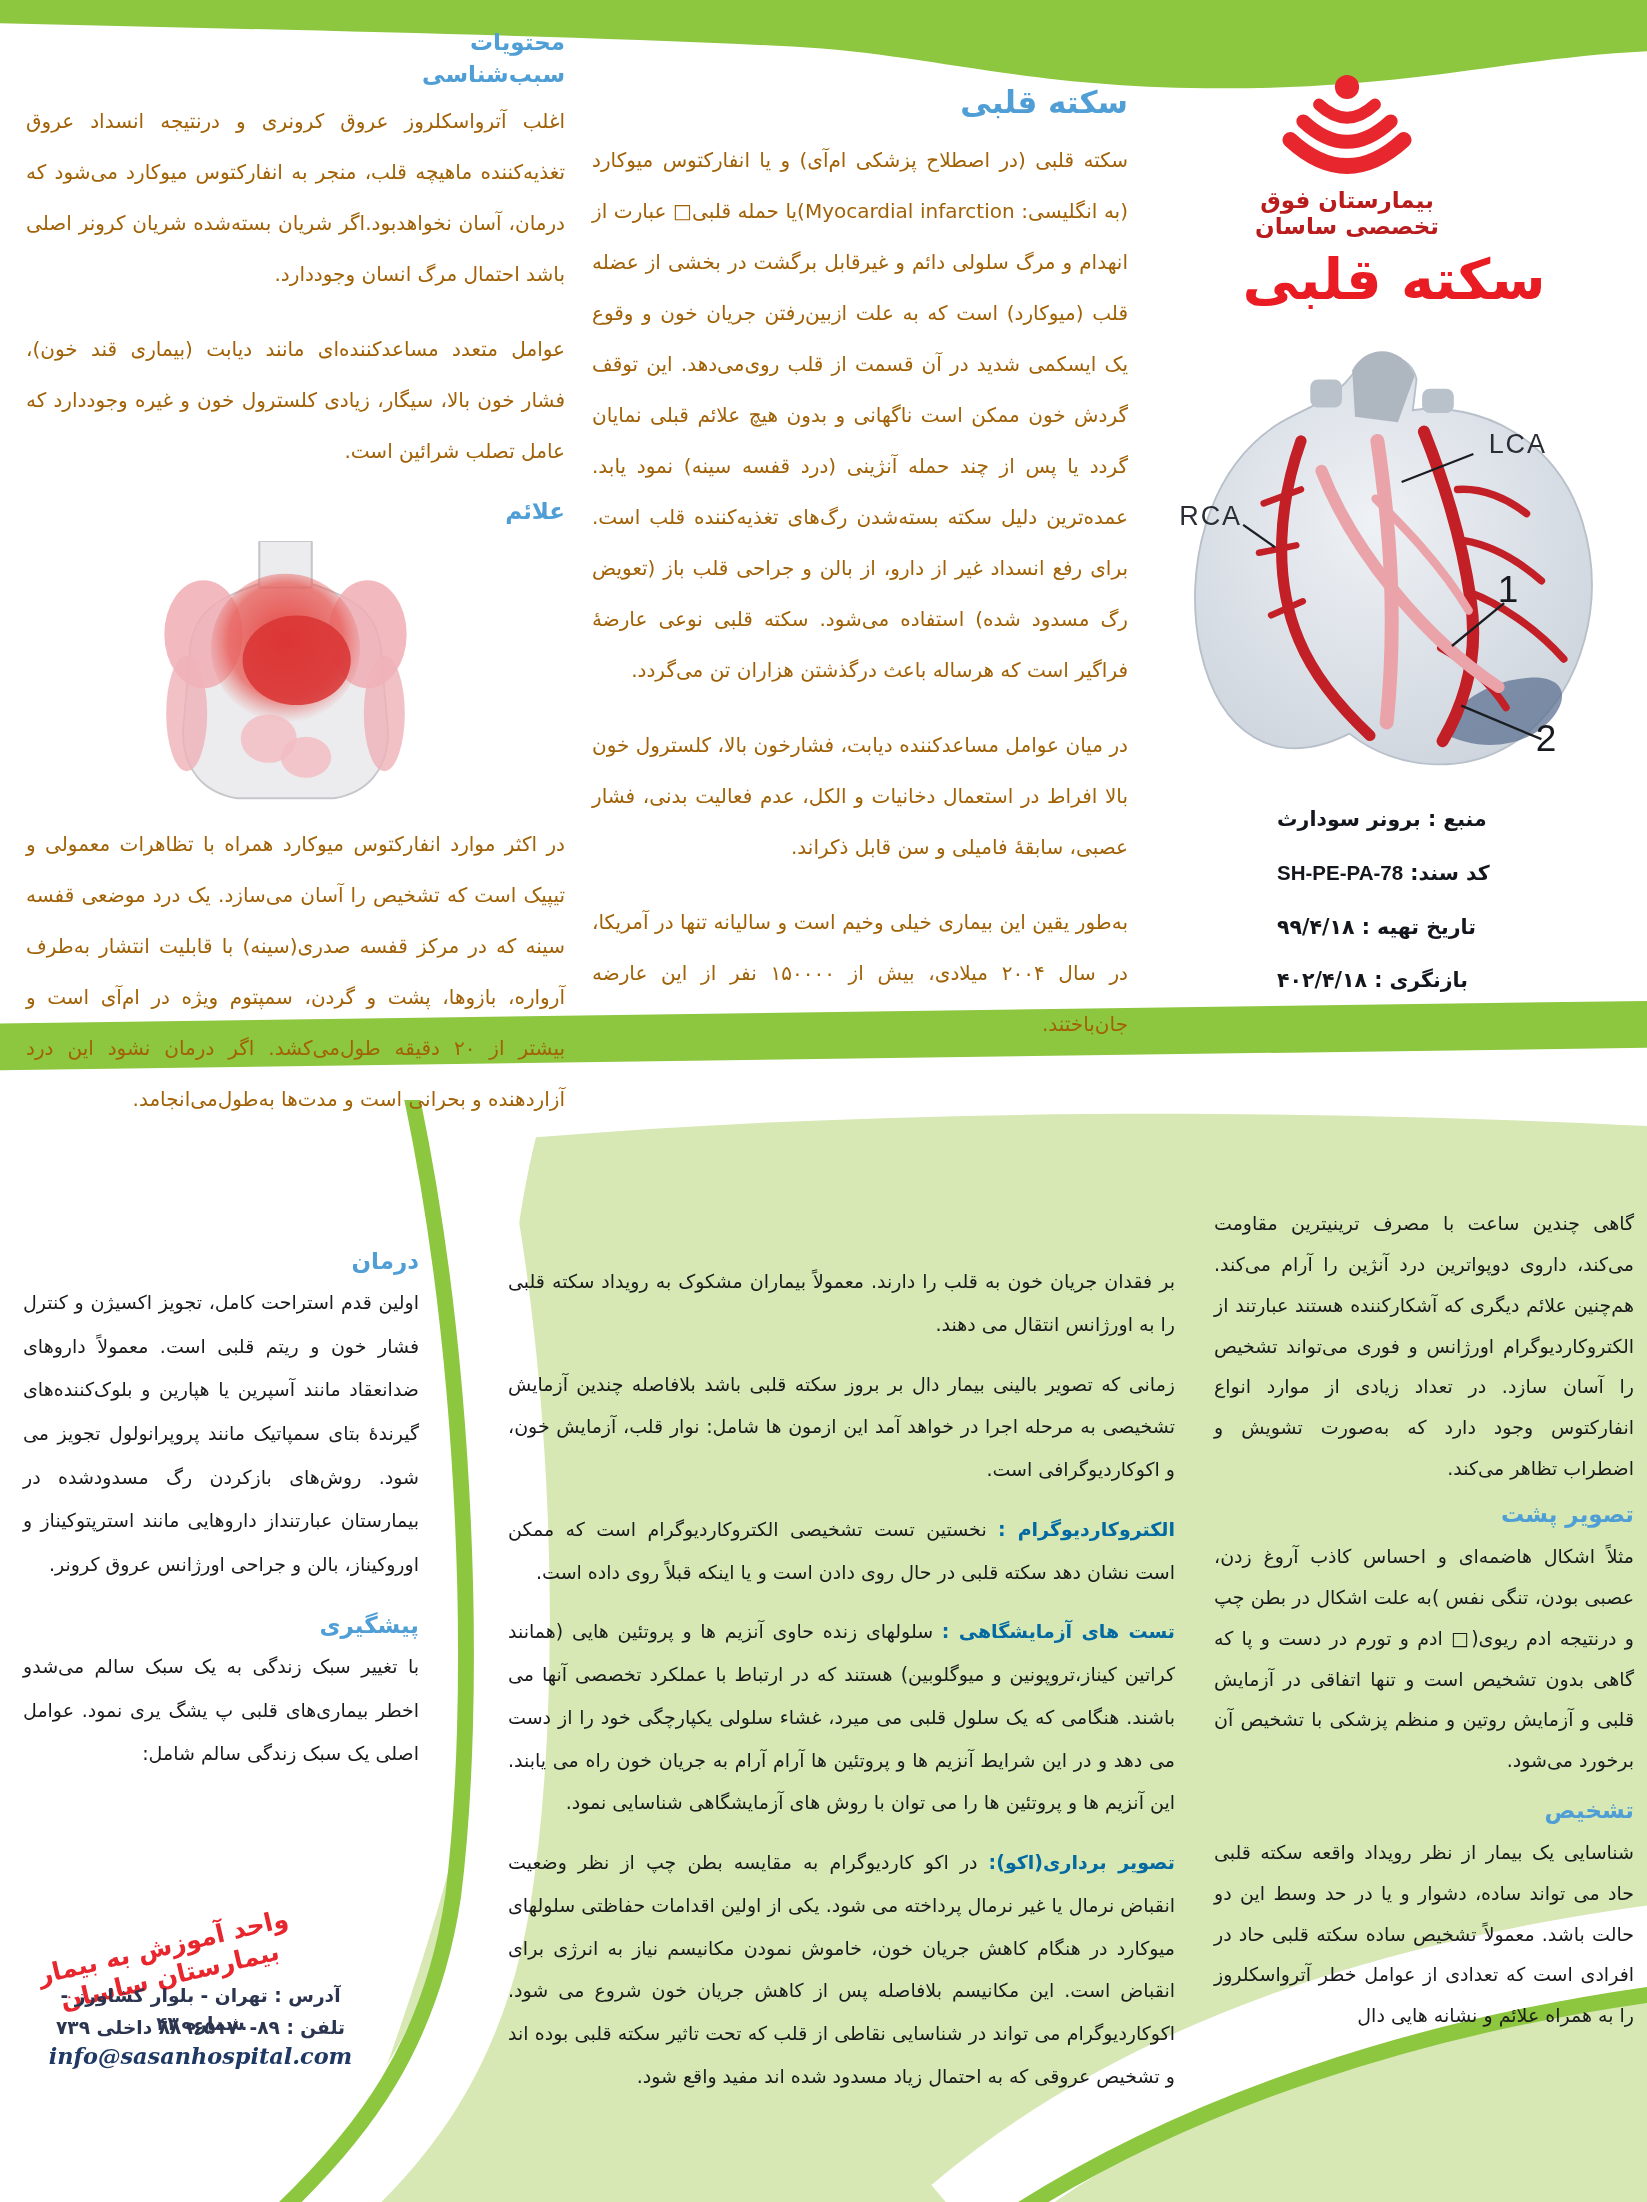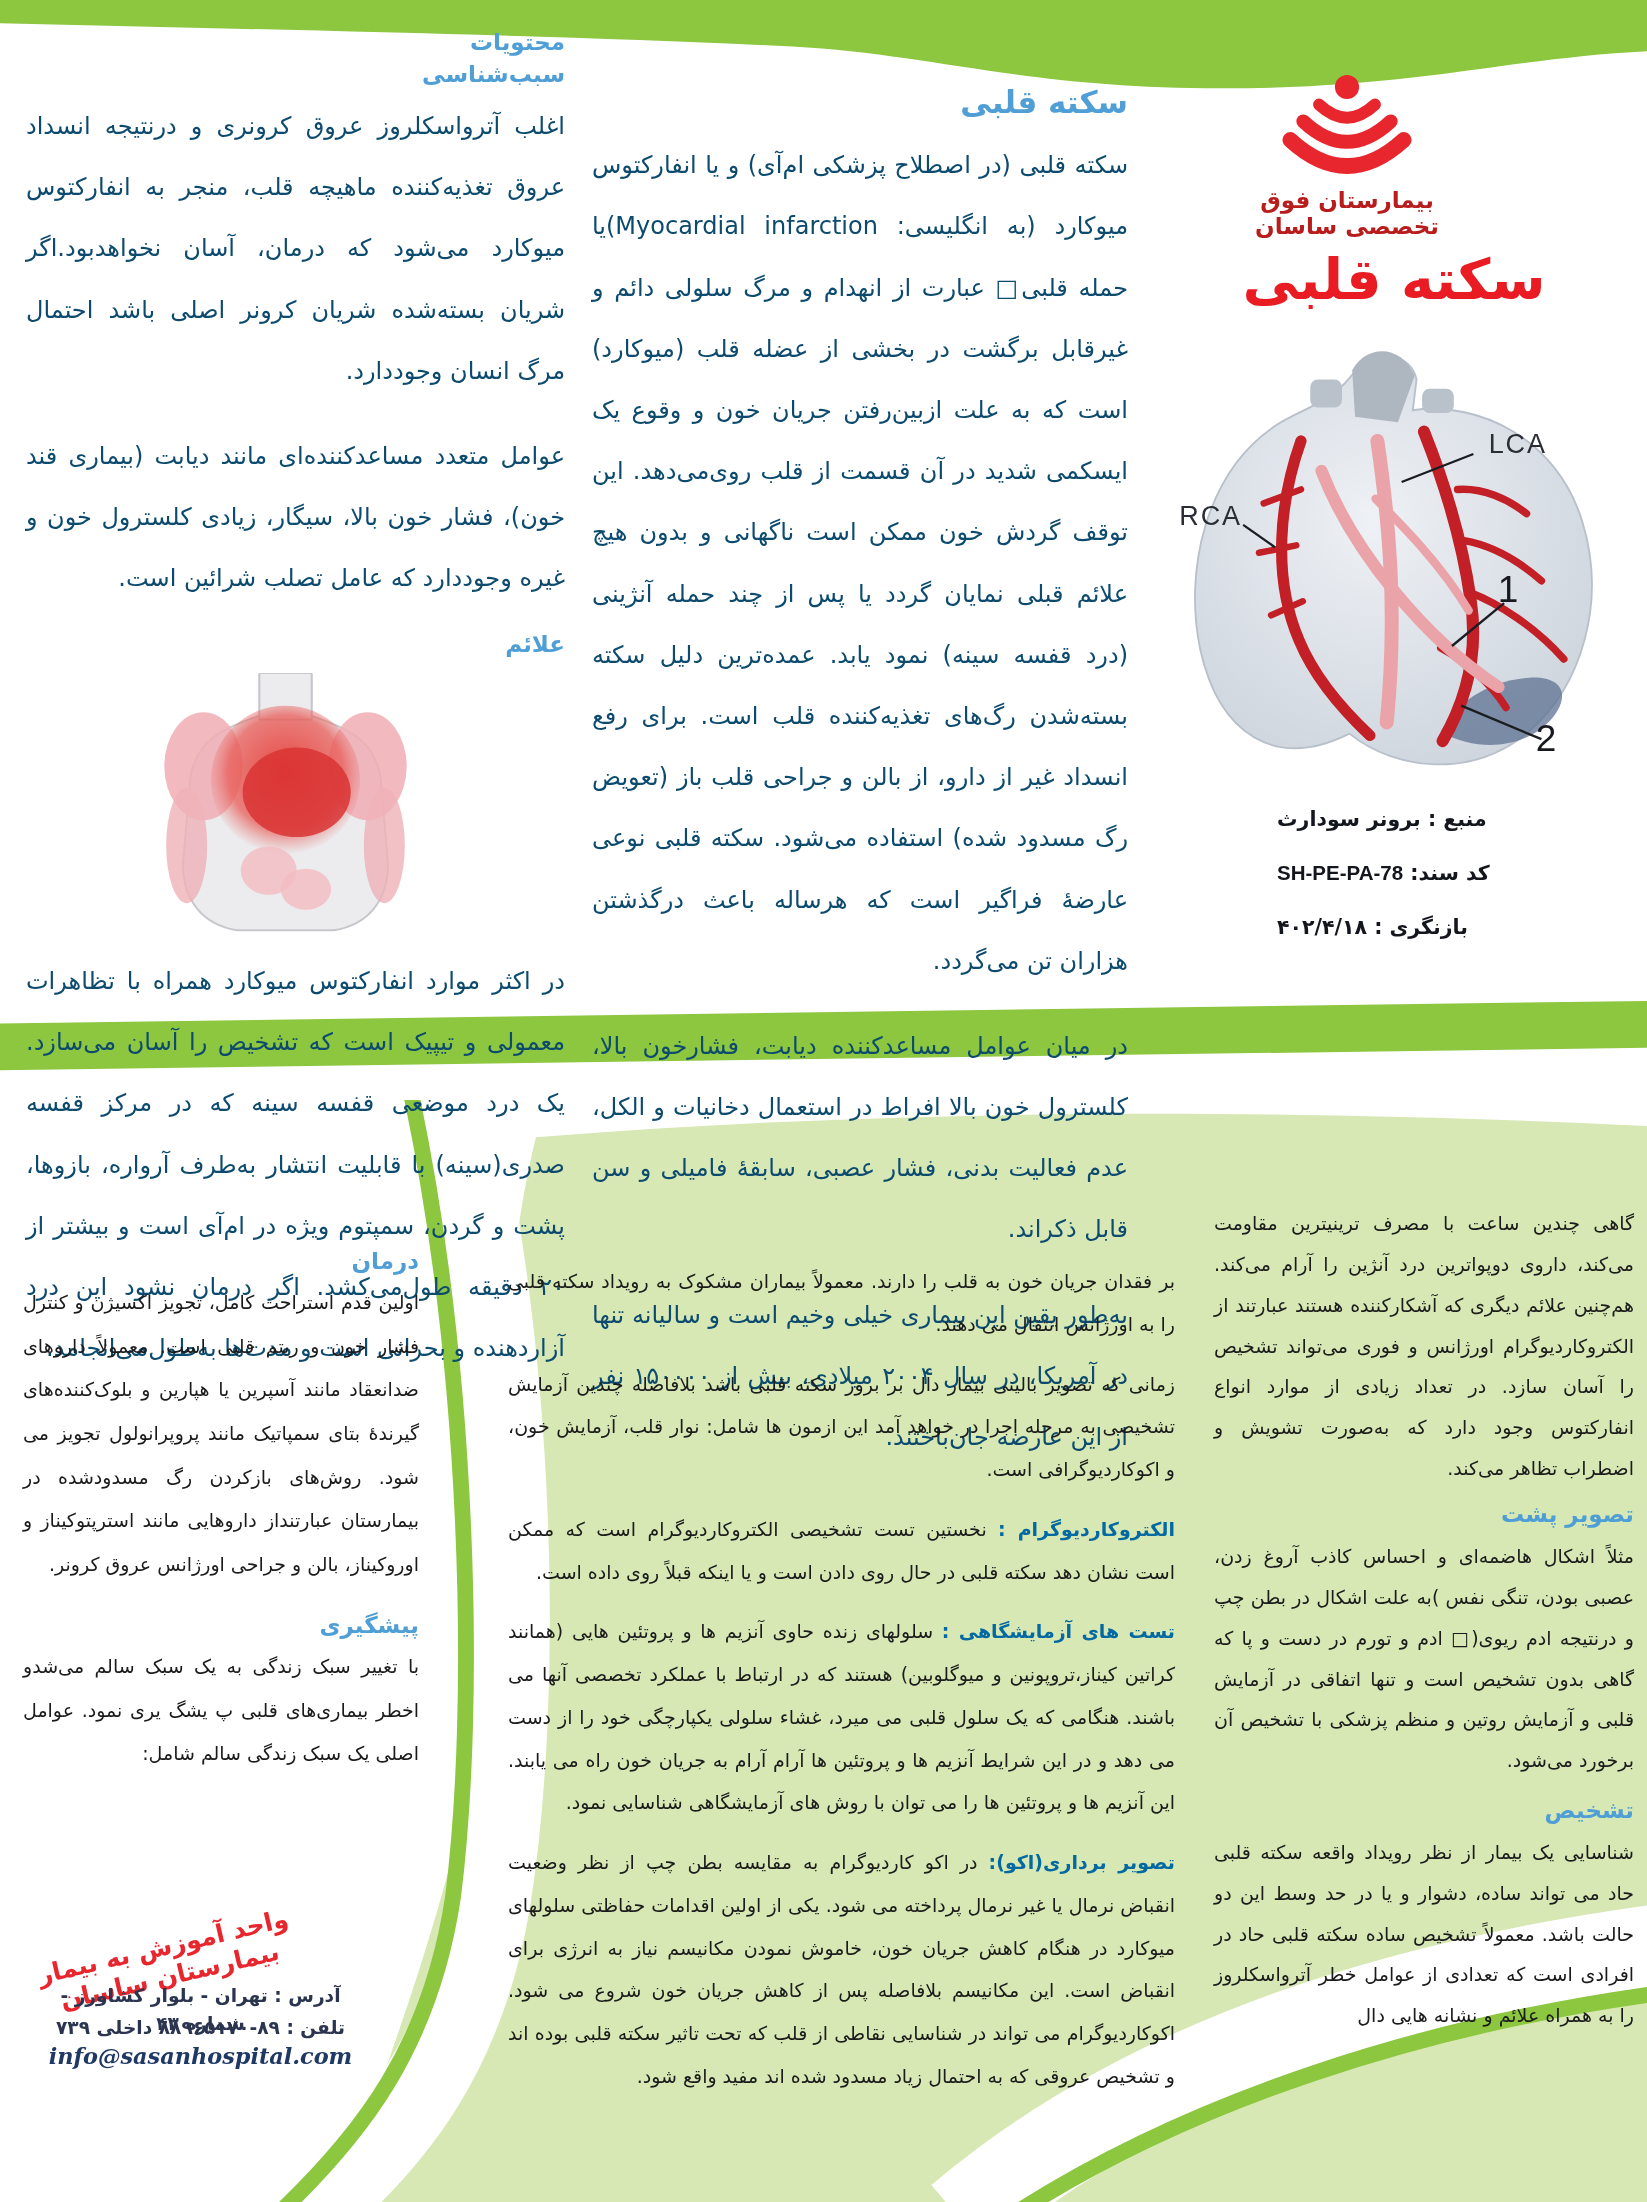--- a/index.html
+++ b/index.html
@@ -5,21 +5,21 @@
   html,body{margin:0;padding:0;background:#fff;}
   .page{position:relative;width:1647px;height:2203px;overflow:hidden;background:#ffffff;
         font-family:"DejaVu Sans",sans-serif;direction:rtl;}
   svg{display:block;}
   .abs{position:absolute;}
   
   .h-blue{color:#4f9fd6;font-weight:bold;font-size:23px;line-height:1.4;}
   .h-blue-lg{color:#4f9fd6;font-weight:bold;font-size:31px;line-height:1.3;}
   .inline-h{color:#0369a1;font-weight:bold;}
   
-  .txt{font-size:24px;line-height:2.55;color:#0c4a6e;text-align:justify;}
+  .txt{font-size:20px;line-height:2.55;color:#a16207;text-align:justify;}
   .txt p{margin:0 0 24px 0;}
   .txt-b{font-size:19px;line-height:2.2;color:#1b1b1b;text-align:justify;}
   .txt-b p{margin:0 0 22.4px 0;}
   .cover-title{color:#e91c23;font-weight:bold;font-size:56px;text-align:center;letter-spacing:0.9px;}
   .logo-name{color:#b91c1c;font-weight:bold;font-size:23px;text-align:center;}
   .meta-line{font-size:20.5px;font-weight:bold;color:#14161d;text-align:left;line-height:2.6;}
   .heart-label{position:absolute;color:#2a2d33;font-size:27px;font-weight:500;
                font-family:"Liberation Sans",sans-serif;letter-spacing:1.9px;}
   .heart-num{position:absolute;color:#17191e;font-size:37px;font-weight:500;
              font-family:"Liberation Sans",sans-serif;}
@@ -103,20 +103,21 @@
       <span class="heart-num" style="left:337px;top:238px;">1</span>
       <span class="heart-num" style="left:375px;top:387px;">2</span>
     </div>
 
     <div class="abs" style="left:121px;top:746px;width:364px;">
       <div class="meta-line" style="text-align:left;font-weight:600;">منبع : برونر سودارث</div>
       <div class="meta-line" style="text-align:left;">
         <span>کد سند:</span>
         <span style="direction:ltr;unicode-bidi:embed;font-family:'Liberation Sans',sans-serif;">SH-PE-PA-78</span>
       </div>
+      <div class="meta-line" style="text-align:left;">تاریخ تهیه : ۹۹/۴/۱۸</div>
       <div class="meta-line" style="text-align:left;">بازنگری : ۴۰۲/۴/۱۸</div>
     </div>
   </div>
 
   <div class="abs" style="left:592px;top:82px;width:536px;">
     <div class="h-blue-lg" style="text-align:right;margin-bottom:13px;">سکته قلبی</div>
     <div class="txt">
       <p>سکته قلبی (در اصطلاح پزشکی ام‌آی) و یا انفارکتوس میوکارد (به انگلیسی: Myocardial infarction)یا حمله قلبی□ عبارت از انهدام و مرگ سلولی دائم و غیرقابل برگشت در بخشی از عضله قلب (میوکارد) است که به علت ازبین‌رفتن جریان خون و وقوع یک ایسکمی شدید در آن قسمت از قلب روی‌می‌دهد. این توقف گردش خون ممکن است ناگهانی و بدون هیچ علائم قبلی نمایان گردد یا پس از چند حمله آنژینی (درد قفسه سینه) نمود یابد. عمده‌ترین دلیل سکته بسته‌شدن رگ‌های تغذیه‌کننده قلب است. برای رفع انسداد غیر از دارو، از بالن و جراحی قلب باز (تعویض رگ مسدود شده) استفاده می‌شود. سکته قلبی نوعی عارضهٔ فراگیر است که هرساله باعث درگذشتن هزاران تن می‌گردد.</p>
       <p>در میان عوامل مساعدکننده دیابت، فشارخون بالا، کلسترول خون بالا افراط در استعمال دخانیات و الکل، عدم فعالیت بدنی، فشار عصبی، سابقهٔ فامیلی و سن قابل ذکراند.</p>
       <p>به‌طور یقین این بیماری خیلی وخیم است و سالیانه تنها در آمریکا، در سال ۲۰۰۴ میلادی، بیش از ۱۵۰۰۰۰ نفر از این عارضه جان‌باختند.</p>

